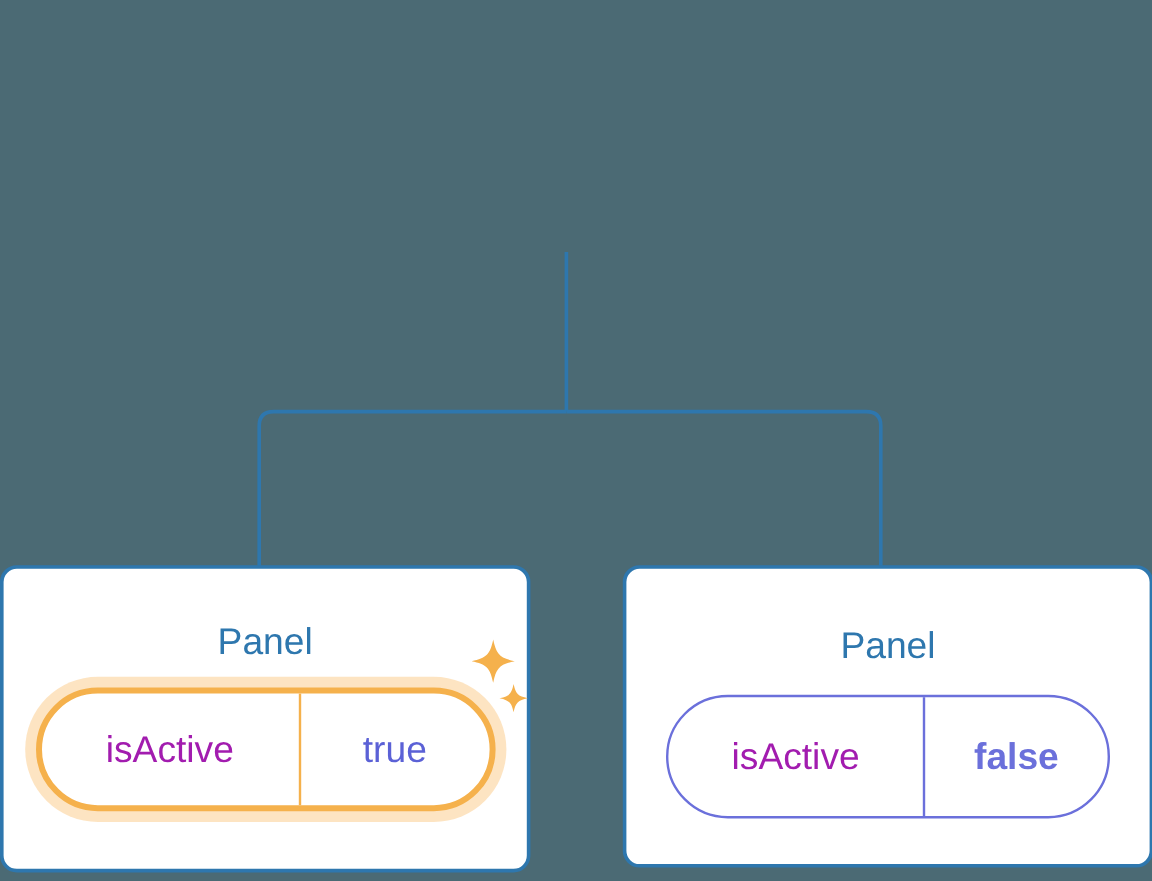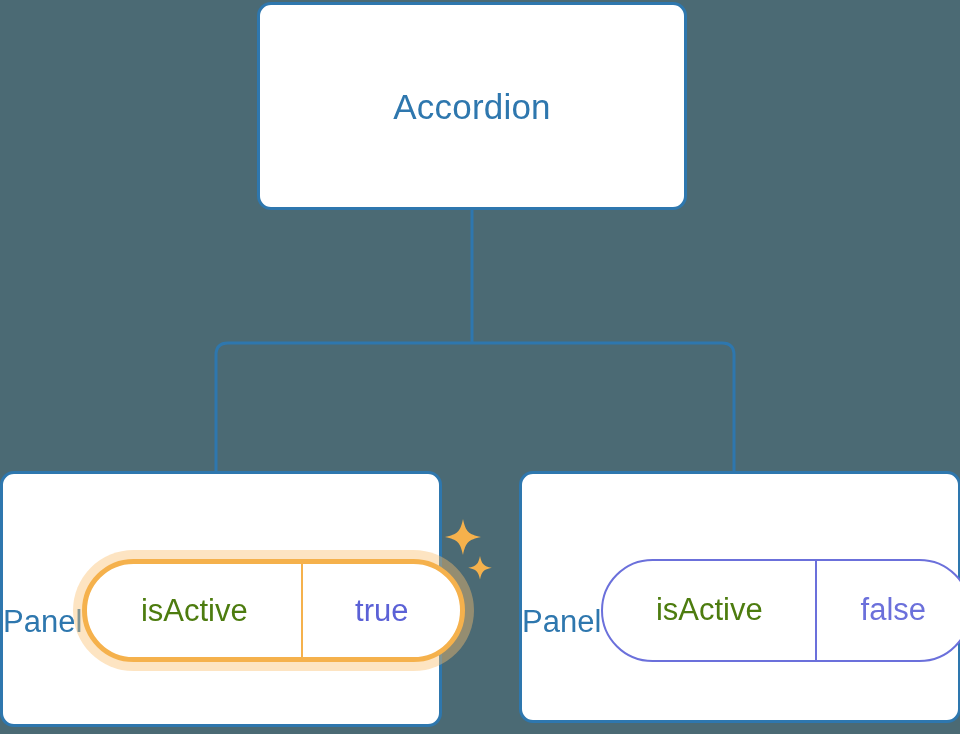--- a/index.html
+++ b/index.html
@@ -52,21 +52,21 @@
     color: #2e77ae;
     font-size: 35px;
     font-weight: 400;
     letter-spacing: 0.2px;
     line-height: 1;
   }
 
   .node-panel {
     width: 442px;
     display: flex;
-    flex-direction: row;
+    flex-direction: column;
     align-items: center;
     overflow: visible;
   }
   .panel-left {
     left: 0px;
     top: 471px;
     height: 256px;
   }
   .panel-right {
     left: 519px;
@@ -114,29 +114,29 @@
   }
 
   .pill-cell {
     display: flex;
     align-items: center;
     justify-content: center;
     box-sizing: border-box;
   }
   .pill-key {
     flex: 1 1 auto;
-    color: #4d7c0f;
+    color: #a21caf;
     font-size: 31px;
     font-weight: 400;
   }
   .pill-val {
     flex: 0 0 auto;
     color: #6b70db;
     font-size: 31px;
-    font-weight: 400;
+    font-weight: 700;
   }
   .pill-normal .pill-key { width: 214px; }
   .pill-normal .pill-val {
     width: 154px;
     border-left: 2px solid #6b70db;
   }
   .pill-highlight .pill-key { width: 214px; }
   .pill-highlight .pill-val {
     width: 159px;
     border-left: 2px solid #f5b14c;
@@ -159,23 +159,20 @@
 <body>
 
 <div id="stage">
 
   <svg id="connectors" viewBox="0 0 960 734" width="960" height="734" xmlns="http://www.w3.org/2000/svg">
     <path d="M 472 210 L 472 343" fill="none" stroke="#2e77ae" stroke-width="3" stroke-linecap="butt"></path>
     <path d="M 472 343 L 228 343 Q 216 343 216 355 L 216 472" fill="none" stroke="#2e77ae" stroke-width="3" fill-rule="evenodd"></path>
     <path d="M 472 343 L 722 343 Q 734 343 734 355 L 734 472" fill="none" stroke="#2e77ae" stroke-width="3"></path>
   </svg>
 
-  <div class="node node-root">
-    <span class="node-title-root">Accordion</span>
-  </div>
 
   <div class="node node-panel panel-left">
     <span class="node-title-panel">Panel</span>
 
     <div class="pill-wrap">
       <div class="pill pill-highlight">
         <div class="pill-cell pill-key">isActive</div>
         <div class="pill-cell pill-val">true</div>
       </div>
 

